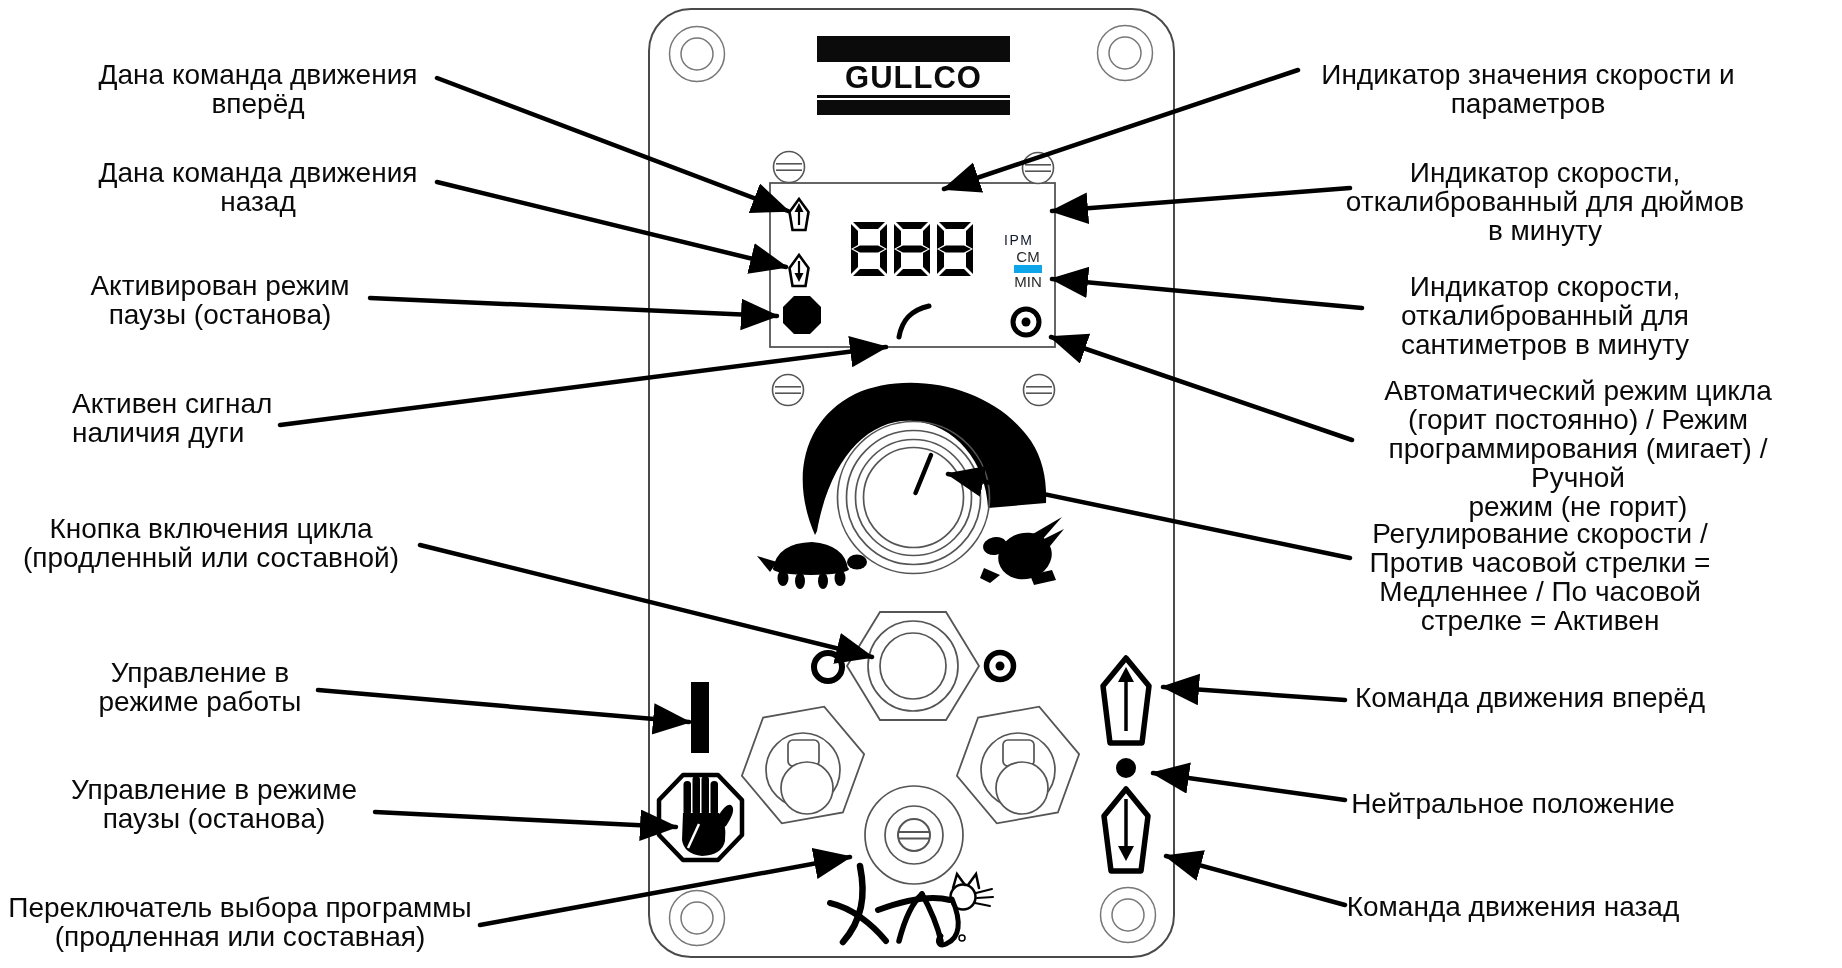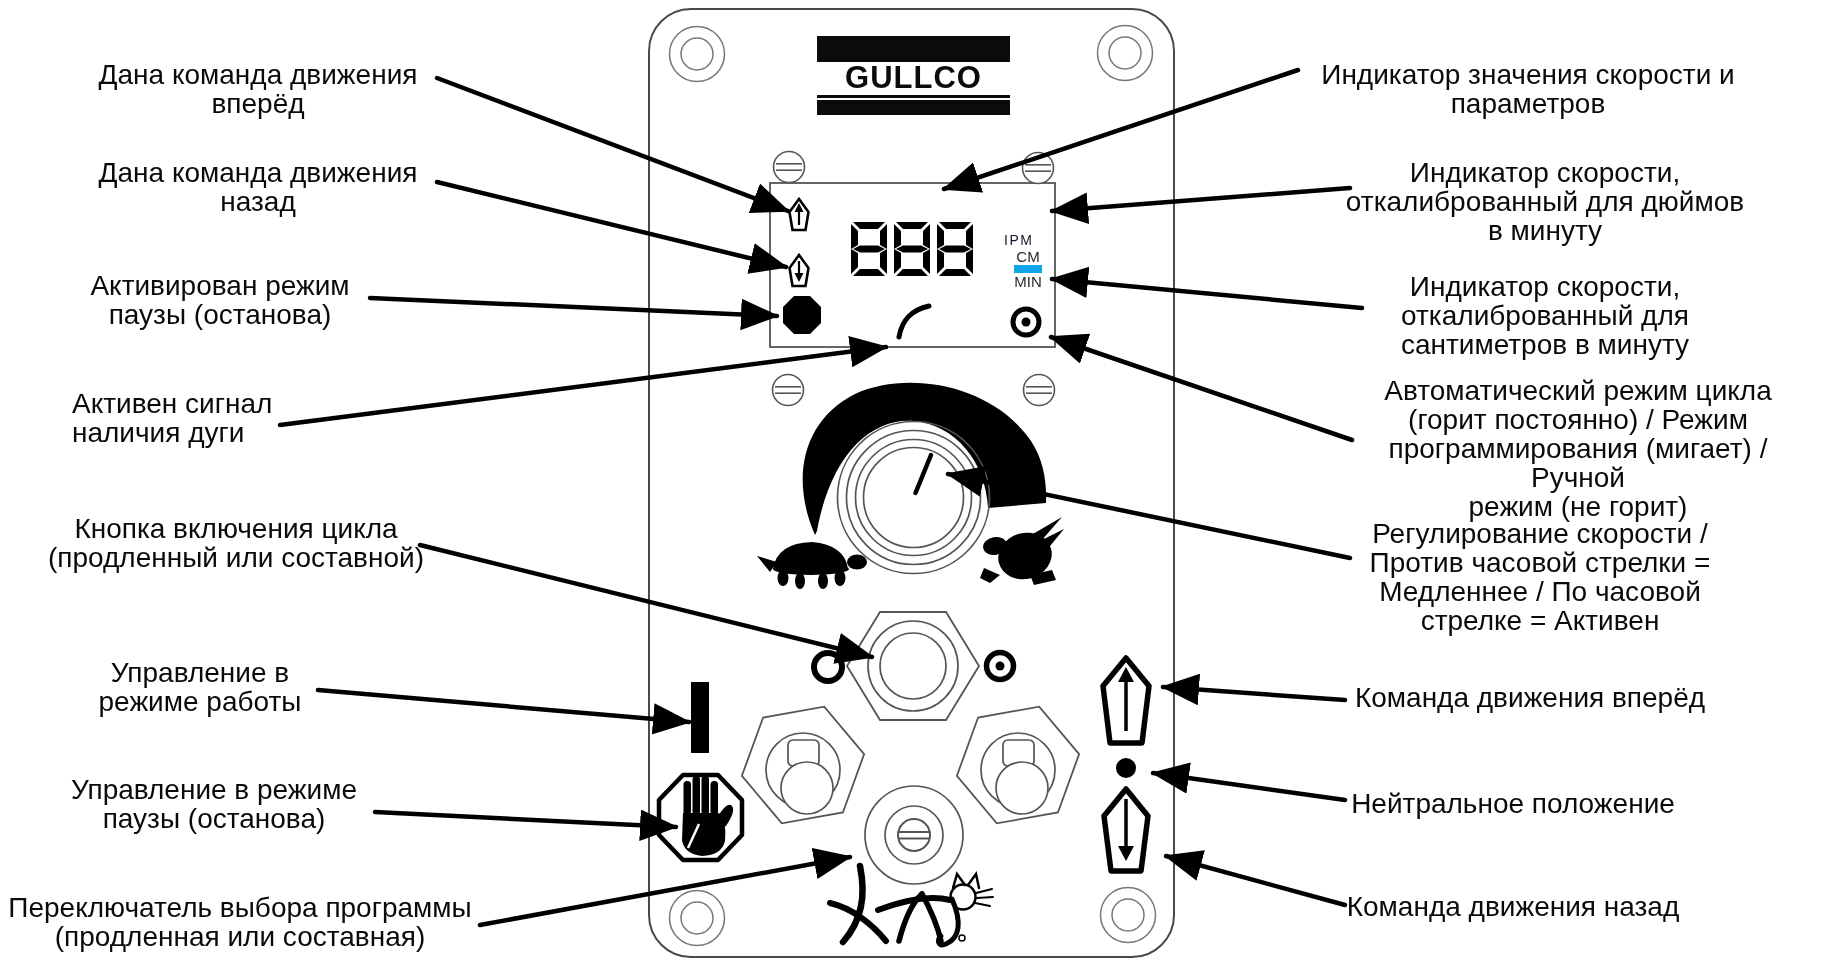--- a/index.html
+++ b/index.html
@@ -244,21 +244,21 @@
 </div>
 
 <div class="callout" style="left:78px;top:60px;width:360px;">Дана команда движения
 вперёд</div>
 <div class="callout" style="left:78px;top:158px;width:360px;">Дана команда движения
 назад</div>
 <div class="callout" style="left:40px;top:271px;width:360px;">Активирован режим
 паузы (останова)</div>
 <div class="callout left-align" style="left:72px;top:389px;width:300px;">Активен сигнал
 наличия дуги</div>
-<div class="callout" style="left:8px;top:514px;width:420px;padding-left:18px;">Кнопка включения цикла
+<div class="callout" style="left:1px;top:514px;width:420px;">Кнопка включения цикла
 (продленный или составной)</div>
 <div class="callout" style="left:40px;top:658px;width:320px;">Управление в
 режиме работы</div>
 <div class="callout" style="left:34px;top:775px;width:360px;">Управление в режиме
 паузы (останова)</div>
 <div class="callout" style="left:0px;top:893px;width:480px;">Переключатель выбора программы
 (продленная или составная)</div>
 
 <div class="callout" style="left:1298px;top:60px;width:460px;">Индикатор значения скорости и
 параметров</div>

